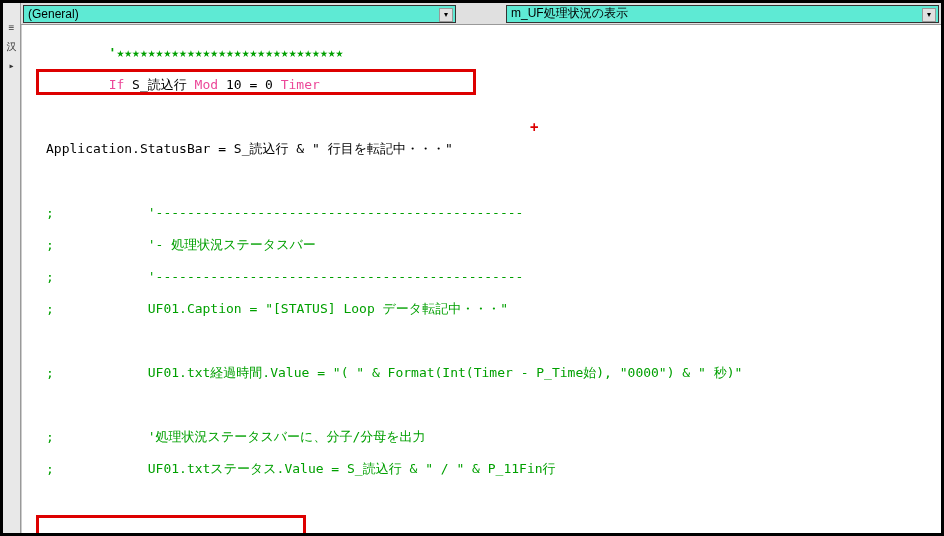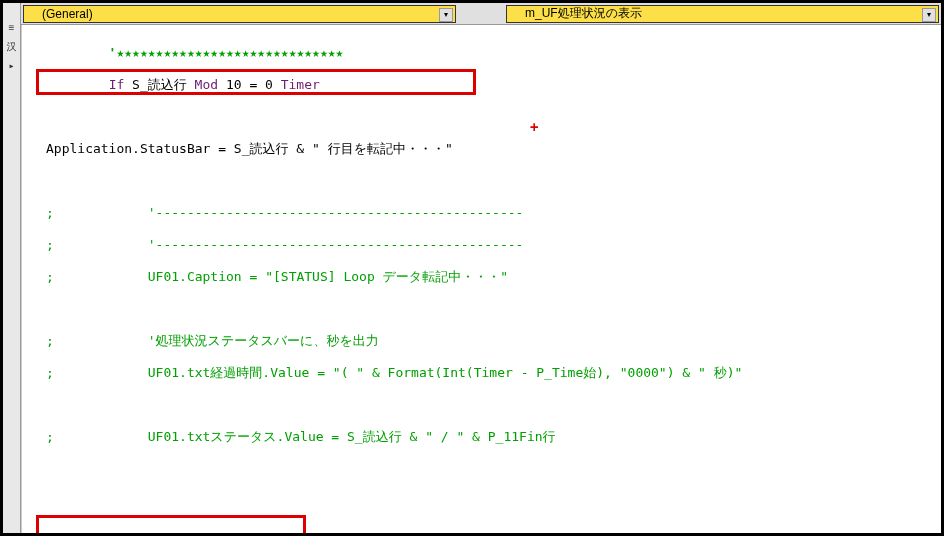--- a/index.html
+++ b/index.html
@@ -39,26 +39,26 @@
     background: #fff;
   }
   .top-bar {
     display: flex;
     background: #e0e0e0;
     border-bottom: 1px solid #999;
     height: 22px;
     align-items: center;
   }
   .dropdown {
-    background: #fde047;
+    background: #5eead4;
     border: 1px solid #333;
     height: 18px;
     display: flex;
     align-items: center;
-    padding: 0 18px;
+    padding: 0 4px;
     font-size: 12px;
     font-family: "MS Gothic", sans-serif;
     position: relative;
     margin: 2px;
   }
   .dropdown-left { flex: 1; }
   .dropdown-right { flex: 1; margin-left: 48px; }
   .dropdown .arrow {
     position: absolute;
     right: 2px;
@@ -79,21 +79,21 @@
     white-space: pre;
     font-family: "MS Gothic", "Consolas", monospace;
     font-size: 13px;
     line-height: 16px;
     color: #000;
     position: relative;
     border-left: 1px solid #ccc;
     overflow: hidden;
   }
   .code-line { display: block; }
-  .kw { color: #701a75; }
+  .kw { color: #ec4899; }
   .cm { color: #00a000; }
   .stars { color: #00a000; font-weight: bold; }
   .redbox {
     position: absolute;
     border: 3px solid #d00;
     pointer-events: none;
   }
   .plus-mark {
     position: absolute;
     color: #d00;
@@ -126,26 +126,27 @@
       </div>
     </div>
 
     <div class="code-pane">
 <span class="code-line"><span class="stars">        '★★★★★★★★★★★★★★★★★★★★★★★★★★★★★</span></span>
 <span class="code-line"><span>        </span><span class="kw">If</span><span> S_読込行 </span><span class="kw">Mod</span><span> 10 = 0 </span><span class="kw">Timer</span></span>
 <span class="code-line">&nbsp;</span>
 <span class="code-line">Application.StatusBar = S_読込行 &amp; " 行目を転記中・・・"</span>
 <span class="code-line">&nbsp;</span>
 <span class="code-line"><span class="cm">;            '</span><span class="cm">-----------------------------------------------</span></span>
+<span class="code-line"><span class="cm">;            '- 処理状況ステータスバー</span></span>
 <span class="code-line"><span class="cm">;            '</span><span class="cm">-----------------------------------------------</span></span>
 <span class="code-line"><span class="cm">;            UF01.Caption = "[STATUS] Loop データ転記中・・・"</span></span>
 <span class="code-line">&nbsp;</span>
-<span class="code-line"><span class="cm">;            '処理状況ステータスバーに、秒を出力</span></span>
 <span class="code-line"><span class="cm">;            UF01.txt経過時間.Value = "( " &amp; Format(Int(Timer - P_Time始), "0000") &amp; " 秒)"</span></span>
 <span class="code-line">&nbsp;</span>
+<span class="code-line"><span class="cm">;            '処理状況ステータスバーに、分子/分母を出力</span></span>
 <span class="code-line"><span class="cm">;            UF01.txtステータス.Value = S_読込行 &amp; " / " &amp; P_11Fin行</span></span>
 
 
 
 
 
 
 
 
 

